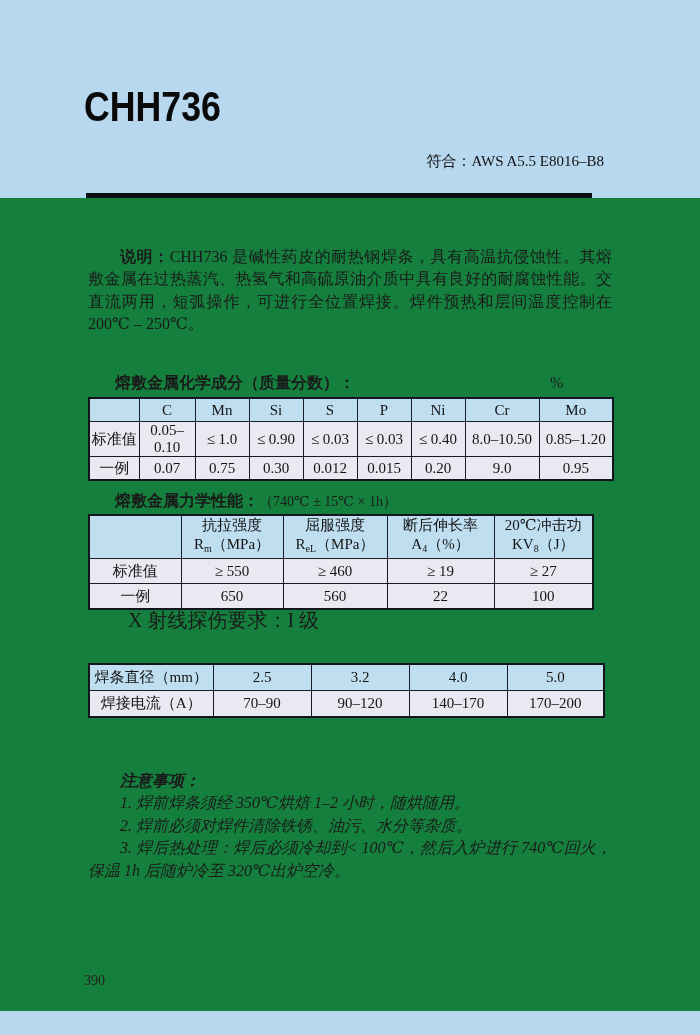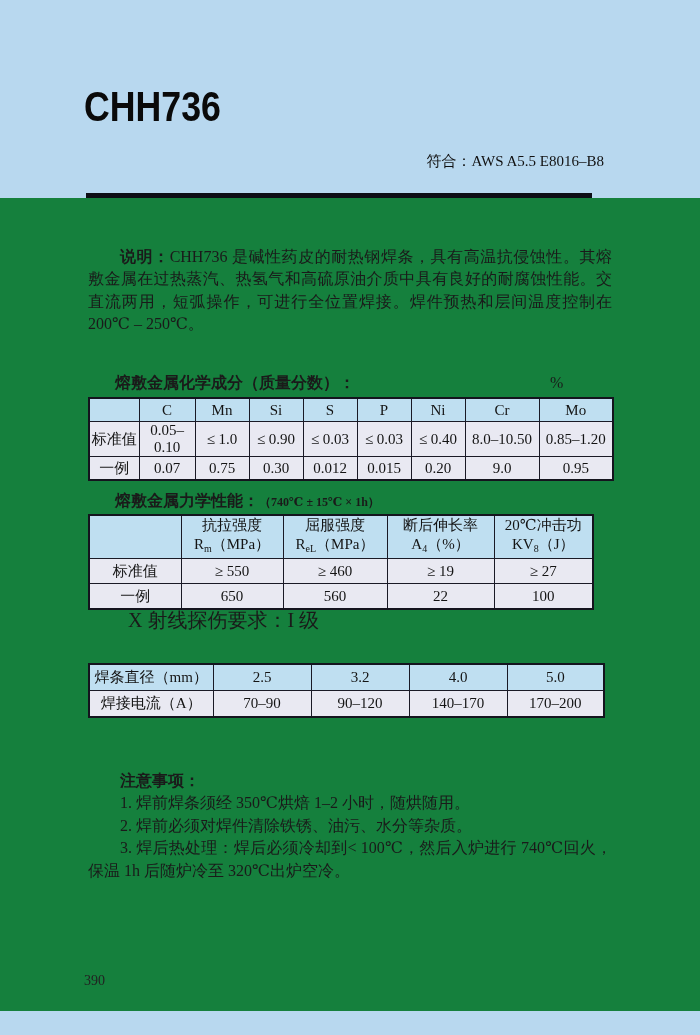--- a/index.html
+++ b/index.html
@@ -18,40 +18,40 @@
     transform:scaleX(0.85);transform-origin:left center;letter-spacing:0px;
   }
   .standard-line{position:absolute;top:145px;right:96px;font-size:15px;color:#111;margin-top:7px;}
   
   .desc-block{position:absolute;left:88px;top:246px;width:524px;font-size:16px;line-height:22.4px;text-align:justify;}
   .desc-block p{margin:0;text-indent:2em;}
   .lbl-bold{font-family:"Liberation Sans","DejaVu Sans",sans-serif;font-weight:bold;}
   
   .sec-title{position:absolute;left:88px;width:524px;font-size:16px;line-height:20px;}
   .sec-title .head{font-family:"Liberation Sans","DejaVu Sans",sans-serif;font-weight:bold;padding-left:27px;}
-  .sec-title .cond{font-size:12px;font-weight:bold;}
+  .sec-title .cond{font-size:14px;}
   .pct-unit{position:absolute;left:462px;top:0;font-size:16px;}
   
   table{border-collapse:collapse;table-layout:fixed;position:absolute;left:88px;background:#ffffff;}
   table,td{border:1px solid #1a1a26;}
   table{border:2px solid #14141e;}
   td{text-align:center;vertical-align:middle;font-size:15px;padding:0;color:#141414;}
   .blue td{background:#bfdff1;}
   .lav td{background:#e9e9f2;}
   .chem-table{top:397px;width:524px;}
   .chem-table td{height:22px;}
   .mech-table{top:514px;width:504px;}
   .mech-table .hdr td{height:40px;line-height:19px;}
   .mech-table .datarow td{height:24px;}
   .cur-table{top:663px;width:515px;}
   .cur-table td{height:25px;}
   .sub{font-size:10px;vertical-align:-3px;}
   
   .xray-line{position:absolute;left:88px;top:607px;width:524px;font-size:20px;text-indent:2em;}
-  .notes-block{position:absolute;left:88px;top:770px;width:524px;font-size:16px;line-height:22.4px;text-align:justify;}
+  .notes-block{position:absolute;left:88px;top:770px;width:524px;font-size:16px;line-height:22.4px;text-align:justify;font-style:italic;}
   .notes-block p{margin:0;text-indent:2em;}
   .notes-title{font-family:"Liberation Sans","DejaVu Sans",sans-serif;font-weight:bold;text-indent:2em;}
   .page-number{position:absolute;left:84px;top:973px;font-size:14px;color:#222;}
 </style>
 </head>
 <body>
 
 <div class="page">
 
   <div class="header-band">

